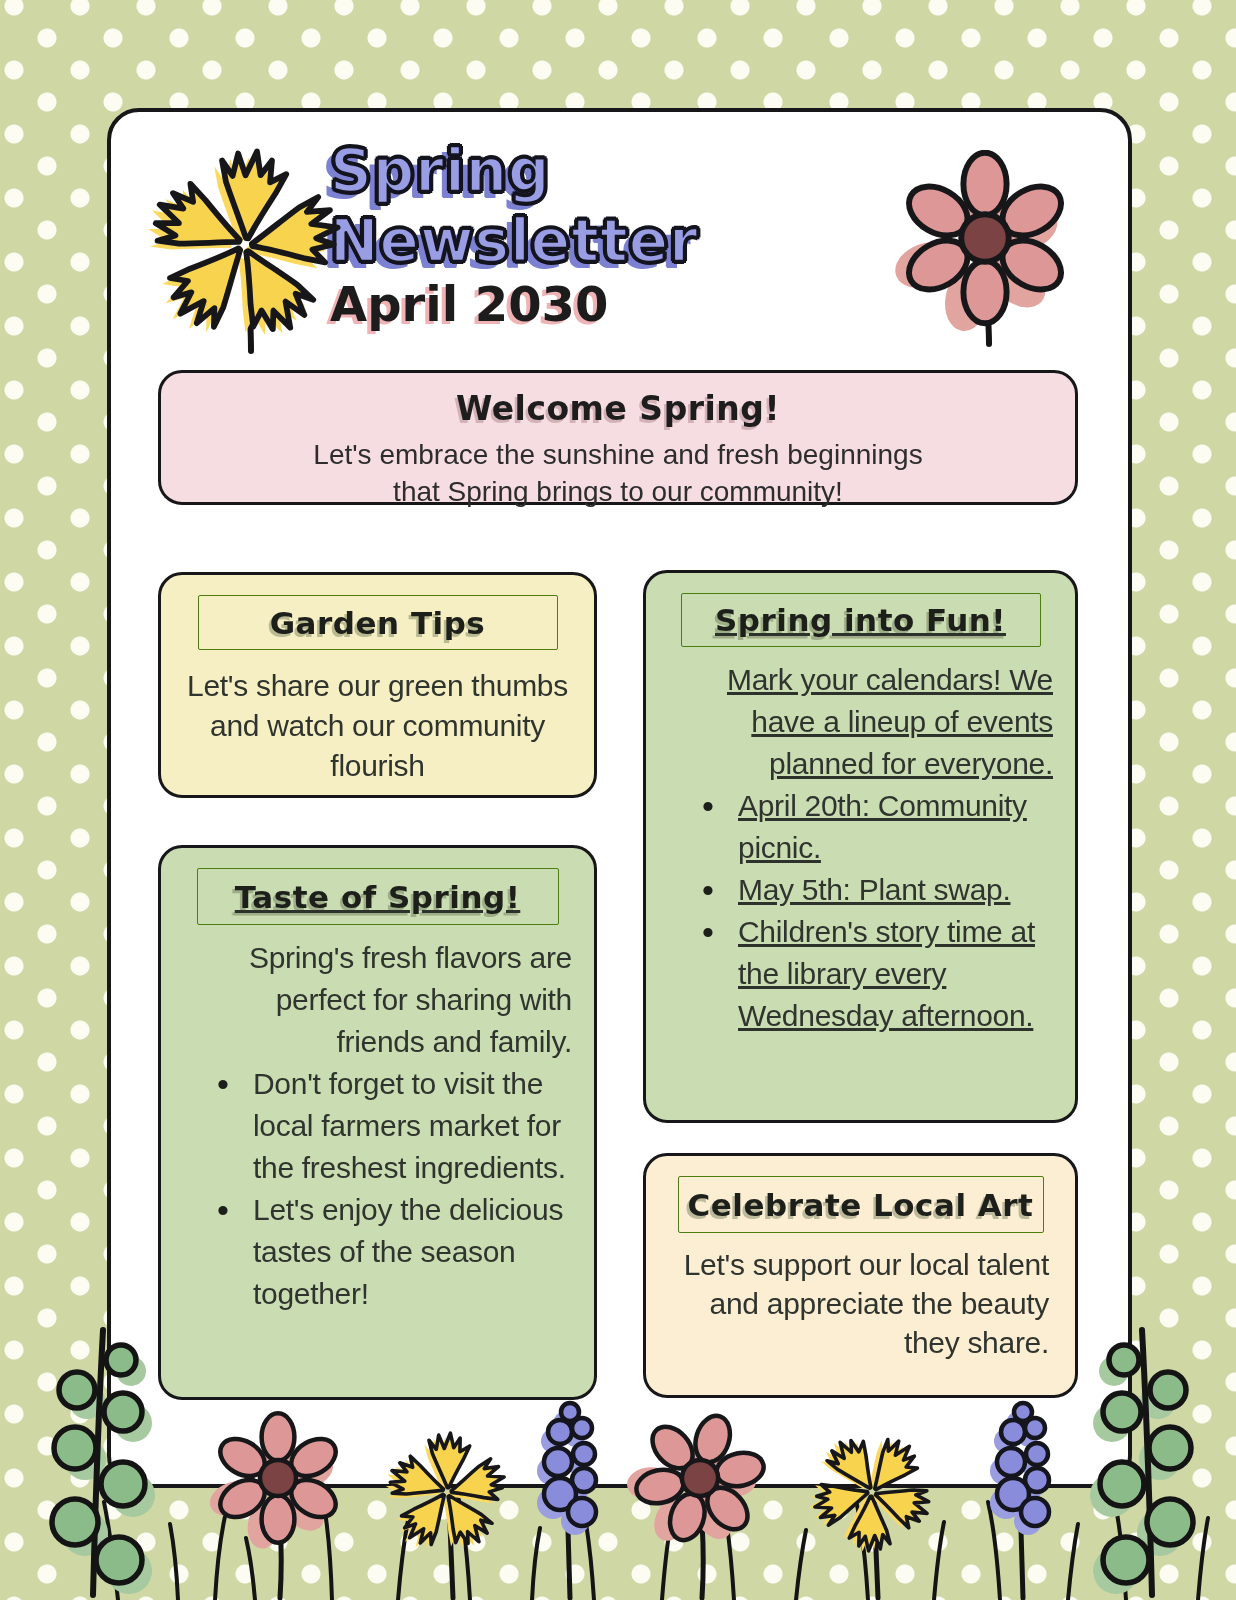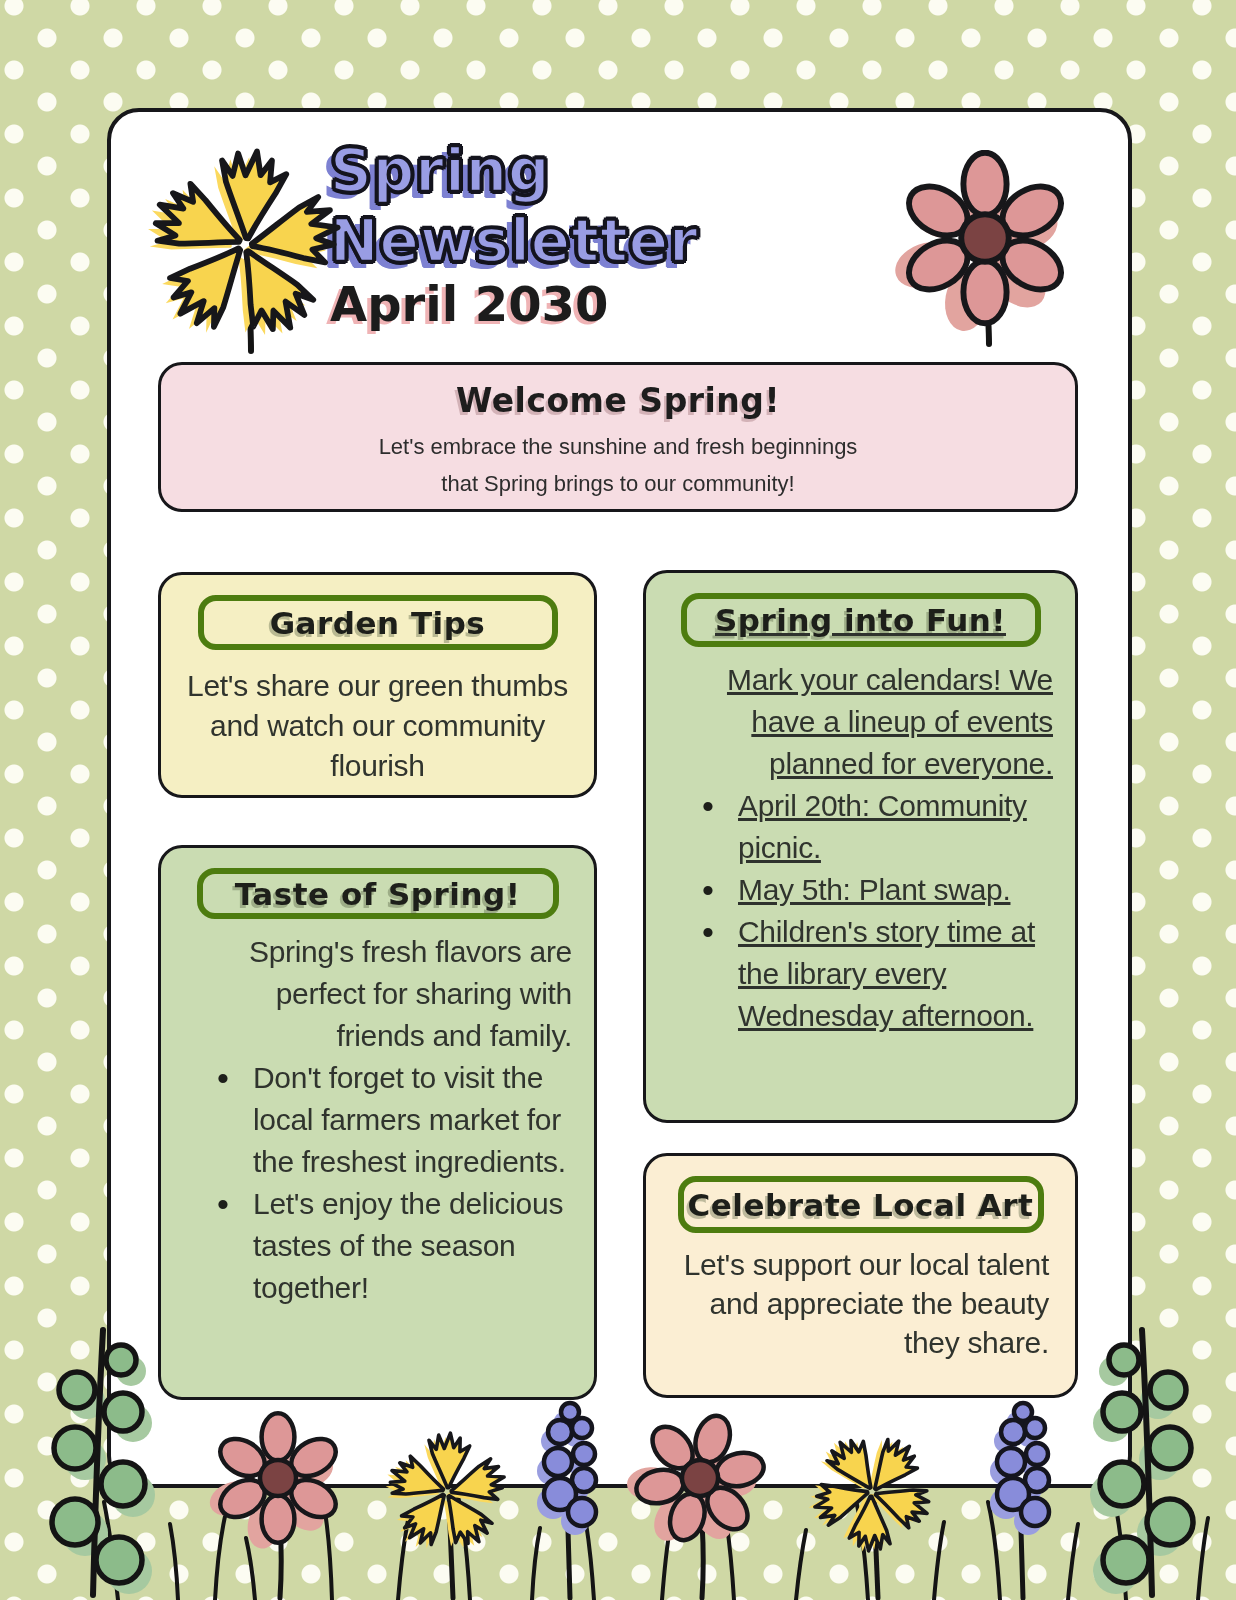--- a/index.html
+++ b/index.html
@@ -35,48 +35,48 @@
   .date-line{
     font-family:"DejaVu Sans", sans-serif;font-weight:bold;
     font-size:48px;line-height:48px;color:#1c1c1c;margin-top:4px;
     text-shadow:-4px 3px 0 #efb3b5;
   }
   
   .box{
     background:#ffffff;border:3.5px solid #17171a;border-radius:24px;
     box-sizing:border-box;z-index:2;color:#2e322d;
   }
-  .box-welcome{left:158px;top:362px;width:920px;height:150px;background:#f6dde2;text-align:center;}
+  .box-welcome{left:158px;top:370px;width:920px;height:135px;background:#f6dde2;text-align:center;}
   .box-garden{left:158px;top:572px;width:439px;height:226px;background:#f5efc3;text-align:center;}
   .box-taste{left:158px;top:845px;width:439px;height:555px;background:#cadcb2;}
   .box-fun{left:643px;top:570px;width:435px;height:553px;background:#cadcb2;text-decoration:underline;}
   .box-art{left:643px;top:1153px;width:435px;height:245px;background:#fbeed3;text-align:right;}
   .pill{
-    border:6px solid #4d7c0f;border-radius:18px;
+    border:1px solid #4d7c0f;border-radius:2px;
     margin:20px auto 0 auto;display:flex;align-items:center;justify-content:center;
     box-sizing:border-box;
   }
   .pill-garden{width:360px;height:55px;}
-  .pill-taste{width:362px;height:51px;}
+  .pill-taste{width:362px;height:57px;text-decoration:underline;}
   .pill-fun{width:360px;height:54px;}
   .pill-art{width:366px;height:57px;}
   .box-heading{
     font-family:"DejaVu Sans", sans-serif;font-weight:bold;
     font-size:31px;color:#1d1f1a;letter-spacing:0.5px;
     text-shadow:-2.5px 2.5px 0 rgba(75,85,55,0.35);
   }
   .welcome-heading{
     font-family:"DejaVu Sans", sans-serif;font-weight:bold;
     font-size:33px;color:#1d1d1d;letter-spacing:0.5px;margin-top:16px;
     text-shadow:-2.5px 2.5px 0 rgba(160,115,120,0.4);
   }
   .body-text{
     font-size:30px;line-height:40px;letter-spacing:-0.3px;color:#30342e;
   }
-  .welcome-body{margin-top:8px;font-size:22px;line-height:37px;color:#2d2d2d;}
+  .welcome-body{margin-top:8px;font-size:28px;line-height:37px;color:#2d2d2d;}
   .garden-body{margin-top:16px;padding:0 14px;}
   .col-body{margin-top:12px;padding:0 22px;text-align:right;line-height:42px;}
   ul.bullets{margin:0;padding:0 0 0 92px;list-style:none;}
   ul.bullets li{position:relative;line-height:42px;}
   ul.bullets li::before{
     content:"\2022";position:absolute;left:-36px;top:0;
     font-size:34px;color:#1d1f1a;
   }
   .art-body{margin-top:12px;padding:0 26px;line-height:39px;}
   

